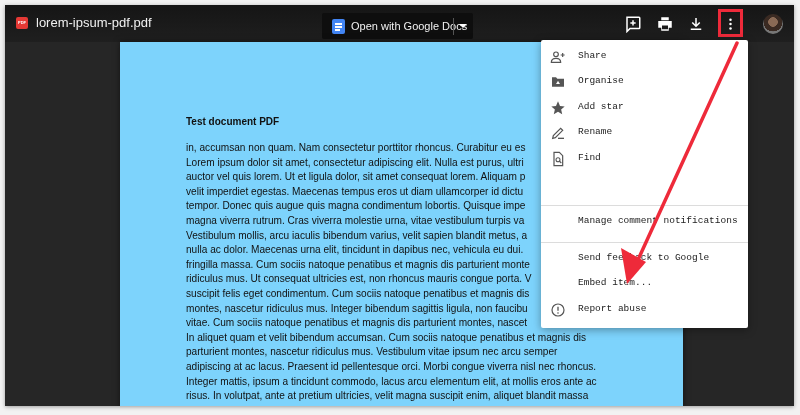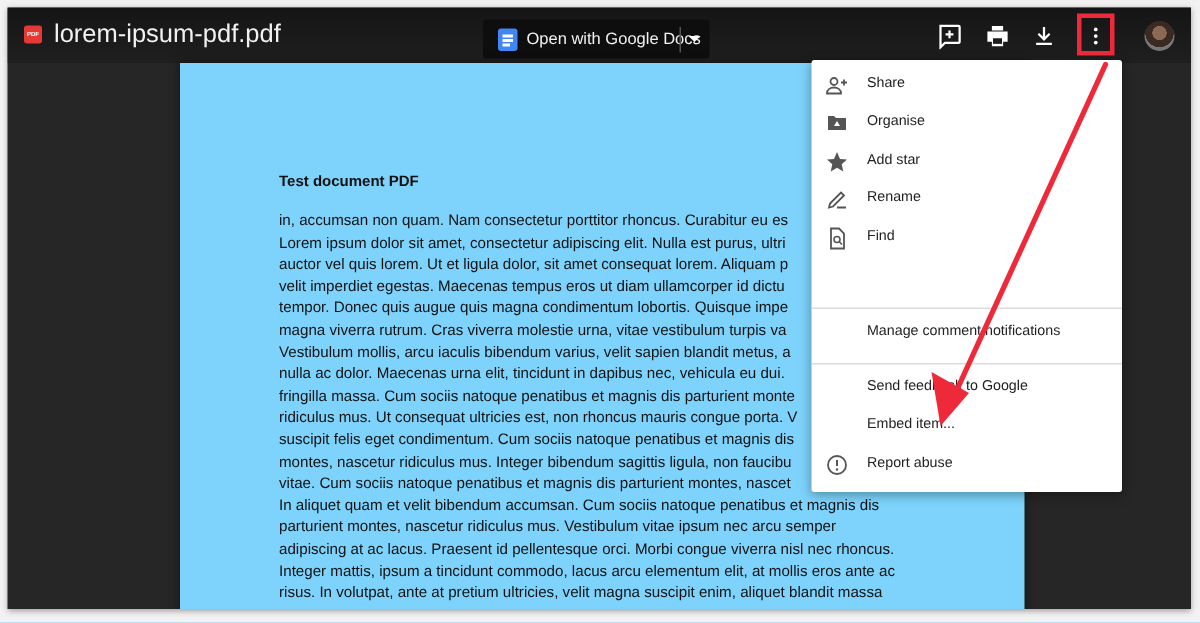--- a/index.html
+++ b/index.html
@@ -16,21 +16,21 @@
     .topbar {
       position:absolute; left:0; top:0; width:100%; height:37px;
       background:linear-gradient(#151515,#1f1f1f);
     }
     .pdf-icon {
       position:absolute; left:11px; top:12px; width:12px; height:12px;
       background:#e53935; border-radius:2px;
       color:#fff; font-size:4px; font-weight:bold; line-height:12px; text-align:center;
     }
     .filename {
-      position:absolute; left:31px; top:9px; color:#f1f1f1; font-size:17px; line-height:18px;
+      position:absolute; left:31px; top:9px; color:#f1f1f1; font-size:13px; line-height:18px;
     }
     .open-with {
       position:absolute; left:317px; top:8px; width:151px; height:26px;
       background:#0e0e0e; border-radius:2px;
     }
     .docs-icon {
       position:absolute; left:10px; top:6px; width:13px; height:15px; background:#4285f4; border-radius:2px;
     }
     .docs-icon i { position:absolute; left:3px; height:1.5px; background:#fff; }
     .open-label {
@@ -58,21 +58,21 @@
       position:absolute; left:66px; top:74px; font-weight:bold; font-size:10px; color:#111;
     }
     .doc-body {
       position:absolute; left:66px; top:99px; width:430px; font-size:10.1px; line-height:14.6px; color:#111;
     }
     .doc-body div { white-space:nowrap; }
     .menu {
       position:absolute; left:536px; top:35px; width:207px; height:288px; background:#fff;
       box-shadow: 0 2px 8px rgba(0,0,0,0.35); border-radius:2px;
     }
-    .menu-item { position:absolute; left:0; width:100%; height:25px; }
+    .menu-item { position:absolute; left:0; width:100%; height:25px;font-family:Liberation Mono, monospace; }
     .menu-item .mi-icon { position:absolute; left:9px; top:4px; width:16px; height:16px; }
     .menu-item .mi-label { position:absolute; left:37px; top:5px; font-size:9.5px; color:#222; white-space:nowrap; }
     .menu-sep { position:absolute; left:0; width:100%; height:1px; background:#dcdcdc; }
     .arrow { position:absolute; left:0; top:0; width:800px; height:415px; pointer-events:none; }
   </style>
 </head>
 <body>
 
 <div class="window">
   <div class="topbar">

